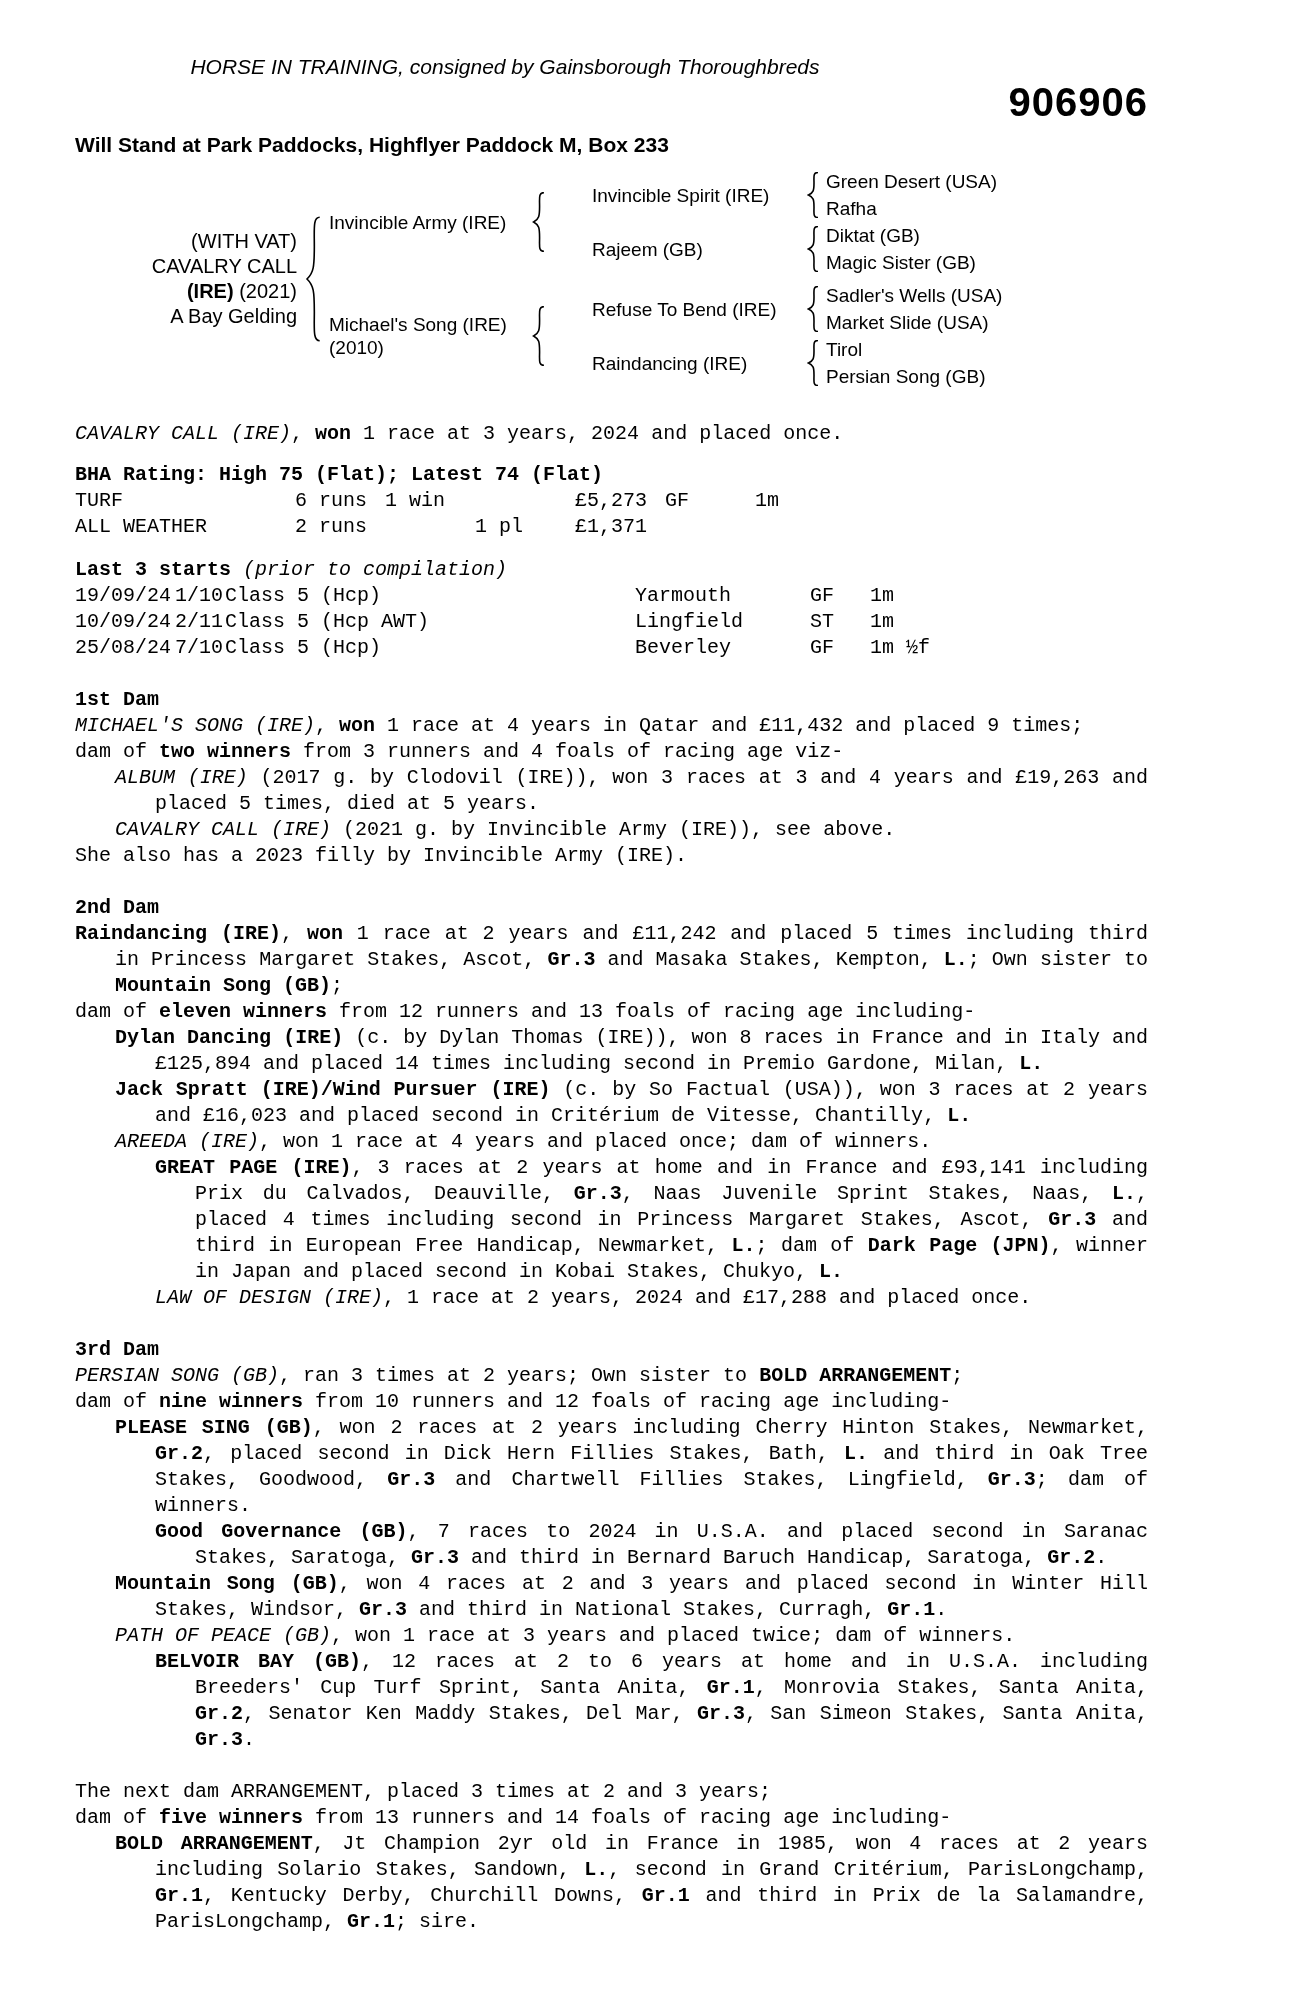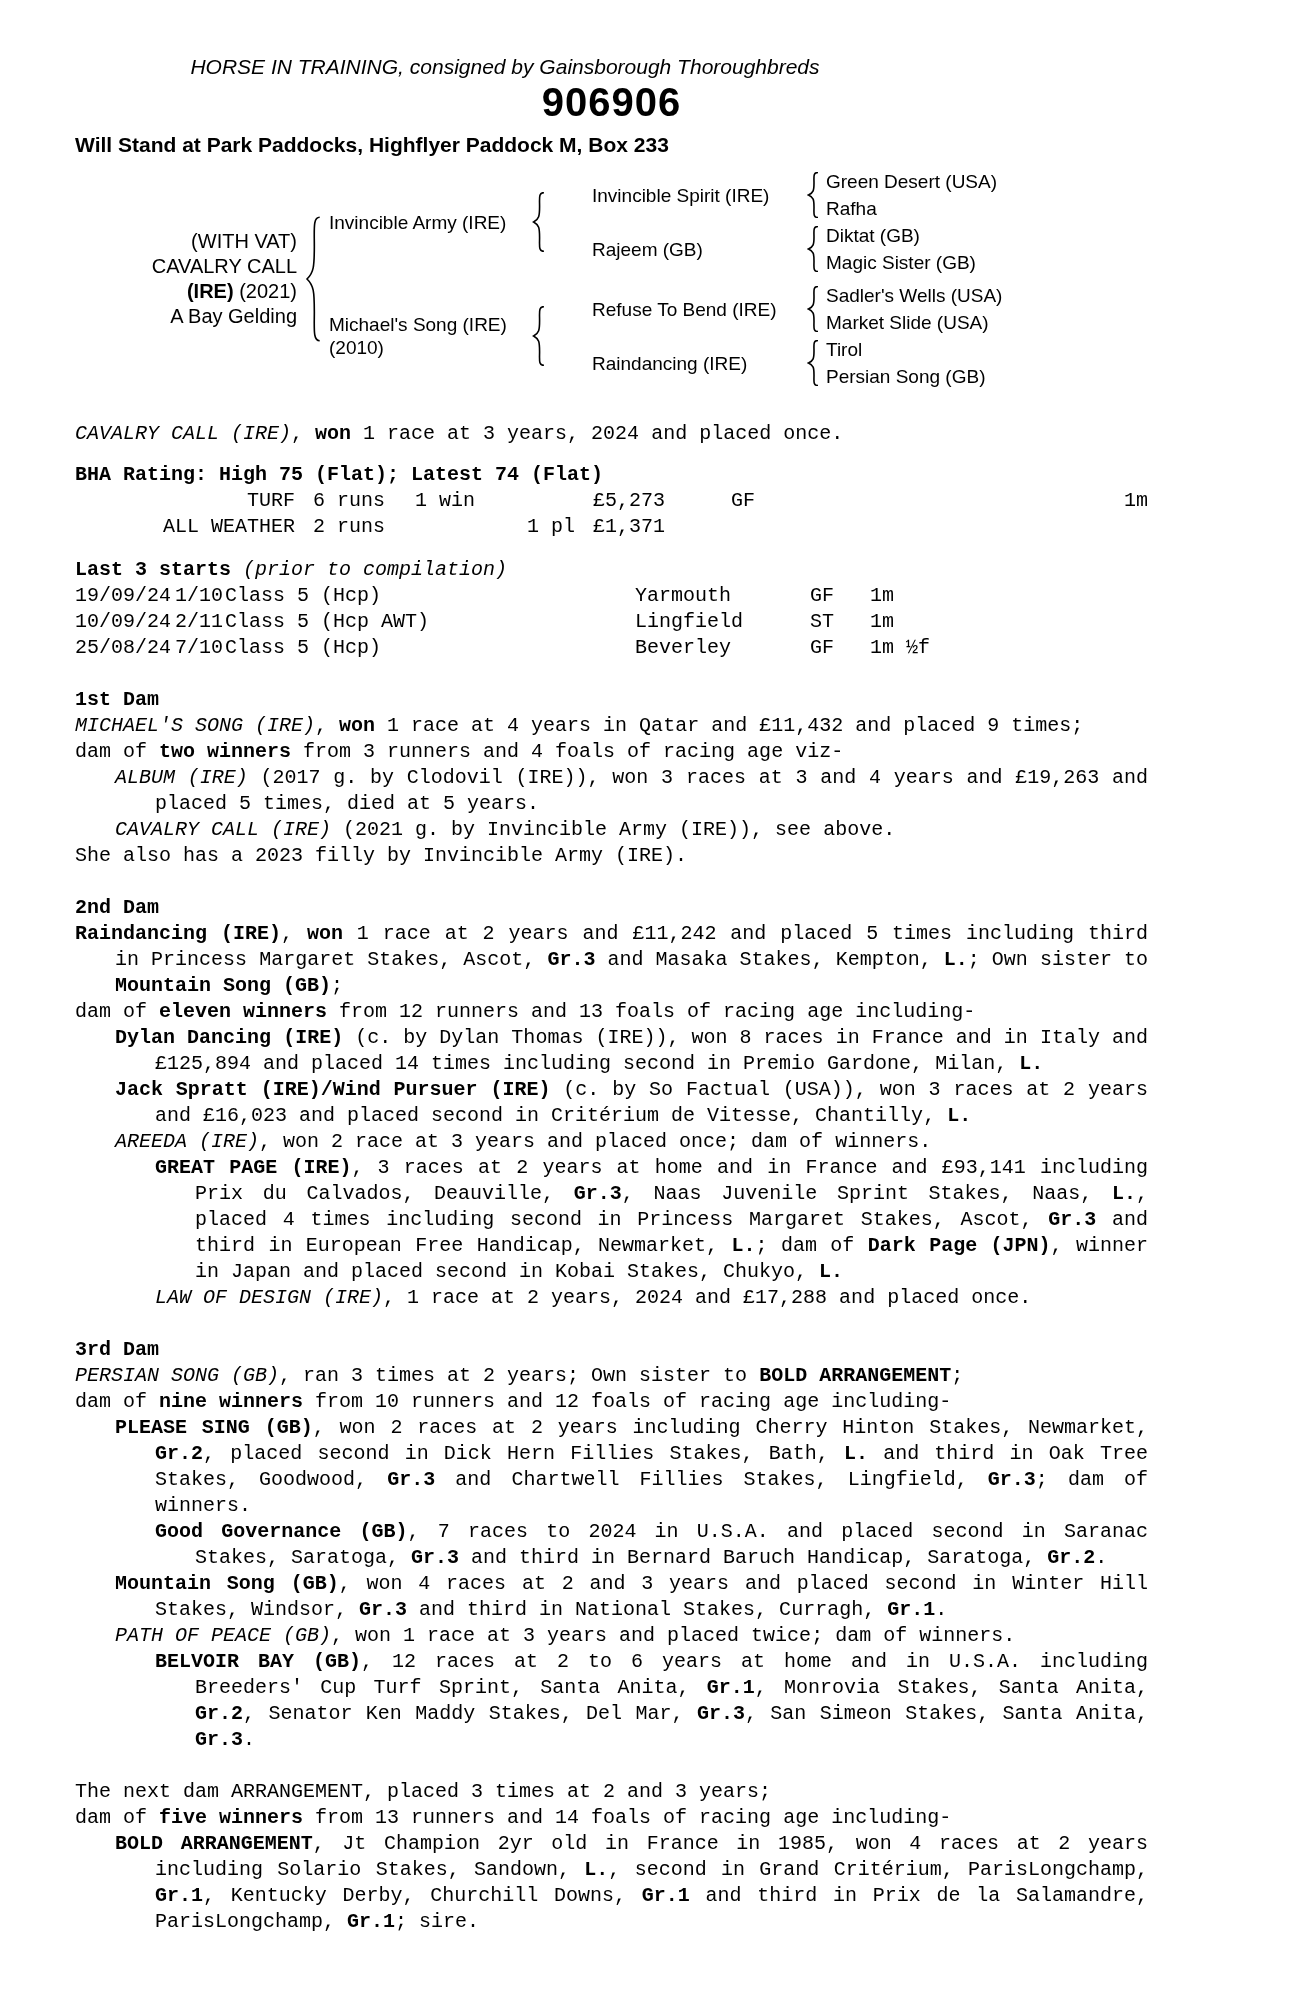--- a/index.html
+++ b/index.html
@@ -6,21 +6,21 @@
   * { margin: 0; padding: 0; box-sizing: border-box; }
   html, body { background: #ffffff; }
   body { font-family: "Liberation Sans", sans-serif; color: #000; }
   .page { width: 1223px; min-height: 2000px; padding: 55px 75px 40px 75px; background: #fff; }
 
   .b  { font-weight: bold; }
   .i  { font-style: italic; }
 
   .consignor-wrap { width: 860px; }
   .consignor { text-align: center; font-style: italic; font-size: 21px; }
-  .lot-row { display: flex; justify-content: center; align-items: flex-start; margin-top: 2px; }
+  .lot-row { display: flex; justify-content: flex-end; align-items: flex-start; margin-top: 2px; }
   .lot { font-size: 40px; font-weight: bold; line-height: 42px; letter-spacing: 1px; }
   .stand-line { font-weight: bold; font-size: 21px; margin-top: 10px; }
 
   
   .pedigree { display: flex; align-items: center; margin: 14px 0 34px 0; font-size: 19px; }
   .ped-row { display: flex; align-items: center; }
   .gen-col { display: flex; flex-direction: column; justify-content: center; gap: 6px; }
   .halves { gap: 12px; }
   .pairs  { gap: 6px; margin-left: 40px; }
   .subject { width: 222px; line-height: 25px; font-size: 20px; text-align: right; }
@@ -34,21 +34,21 @@
   .brace-sm { width: 12px; height: 46px; margin: 0 7px; }
 
   
   .body-text { font-size: 20px; line-height: 26px; font-family: Liberation Mono, monospace; }
   .p  { text-align: justify; }
   .l0 { padding-left: 40px;  text-indent: -40px; }
   .l1 { padding-left: 80px;  text-indent: -40px; }
   .l2 { padding-left: 120px; text-indent: -40px; }
   .summary { margin-bottom: 15px; }
   .bha { font-weight: bold; }
-  .stats-row { display: grid; grid-template-columns: 220px 90px 90px 100px 90px 90px auto; text-align: right; }
+  .stats-row { display: grid; grid-template-columns: 220px 90px 90px 100px 90px 90px auto; }
   .last3-title { margin-top: 17px; }
   .last3-row { display: grid; grid-template-columns: 100px 50px 410px 175px 60px auto; }
   .dam-section { margin-top: 26px; }
   .dam-heading { font-size: 20px; font-weight: bold; }
 </style>
 </head>
 <body>
 
 <div class="page">
 
@@ -205,21 +205,21 @@
       <div class="p l1"><span class="i">CAVALRY CALL (IRE)</span><span> (2021 g. by Invincible Army (IRE)), see above.</span></div>
       <div class="p l0"><span>She also has a 2023 filly by Invincible Army (IRE).</span></div>
     </section>
 
     <section class="dam-section">
       <h3 class="dam-heading">2nd Dam</h3>
       <div class="p l0"><span class="b">Raindancing (IRE)</span><span>, </span><span class="b">won</span><span> 1 race at 2 years and £11,242 and placed 5 times including third in Princess Margaret Stakes, Ascot, </span><span class="b">Gr.3</span><span> and Masaka Stakes, Kempton, </span><span class="b">L.</span><span>; Own sister to </span><span class="b">Mountain Song (GB)</span><span>;</span></div>
       <div class="p l0"><span>dam of </span><span class="b">eleven winners</span><span> from 12 runners and 13 foals of racing age including-</span></div>
       <div class="p l1"><span class="b">Dylan Dancing (IRE)</span><span> (c. by Dylan Thomas (IRE)), won 8 races in France and in Italy and £125,894 and placed 14 times including second in Premio Gardone, Milan, </span><span class="b">L.</span></div>
       <div class="p l1"><span class="b">Jack Spratt (IRE)/Wind Pursuer (IRE)</span><span> (c. by So Factual (USA)), won 3 races at 2 years and £16,023 and placed second in Critérium de Vitesse, Chantilly, </span><span class="b">L.</span></div>
-      <div class="p l1"><span class="i">AREEDA (IRE)</span><span>, won 2 race at 3 years and placed once; dam of winners.</span></div>
+      <div class="p l1"><span class="i">AREEDA (IRE)</span><span>, won 1 race at 4 years and placed once; dam of winners.</span></div>
       <div class="p l2"><span class="b">GREAT PAGE (IRE)</span><span>, 3 races at 2 years at home and in France and £93,141 including Prix du Calvados, Deauville, </span><span class="b">Gr.3</span><span>, Naas Juvenile Sprint Stakes, Naas, </span><span class="b">L.</span><span>, placed 4 times including second in Princess Margaret Stakes, Ascot, </span><span class="b">Gr.3</span><span> and third in European Free Handicap, Newmarket, </span><span class="b">L.</span><span>; dam of </span><span class="b">Dark Page (JPN)</span><span>, winner in Japan and placed second in Kobai Stakes, Chukyo, </span><span class="b">L.</span></div>
       <div class="p l2"><span class="i">LAW OF DESIGN (IRE)</span><span>, 1 race at 2 years, 2024 and £17,288 and placed once.</span></div>
     </section>
 
     <section class="dam-section">
       <h3 class="dam-heading">3rd Dam</h3>
       <div class="p l0"><span class="i">PERSIAN SONG (GB)</span><span>, ran 3 times at 2 years; Own sister to </span><span class="b">BOLD ARRANGEMENT</span><span>;</span></div>
       <div class="p l0"><span>dam of </span><span class="b">nine winners</span><span> from 10 runners and 12 foals of racing age including-</span></div>
       <div class="p l1"><span class="b">PLEASE SING (GB)</span><span>, won 2 races at 2 years including Cherry Hinton Stakes, Newmarket, </span><span class="b">Gr.2</span><span>, placed second in Dick Hern Fillies Stakes, Bath, </span><span class="b">L.</span><span> and third in Oak Tree Stakes, Goodwood, </span><span class="b">Gr.3</span><span> and Chartwell Fillies Stakes, Lingfield, </span><span class="b">Gr.3</span><span>; dam of winners.</span></div>
       <div class="p l2"><span class="b">Good Governance (GB)</span><span>, 7 races to 2024 in U.S.A. and placed second in Saranac Stakes, Saratoga, </span><span class="b">Gr.3</span><span> and third in Bernard Baruch Handicap, Saratoga, </span><span class="b">Gr.2</span><span>.</span></div>

